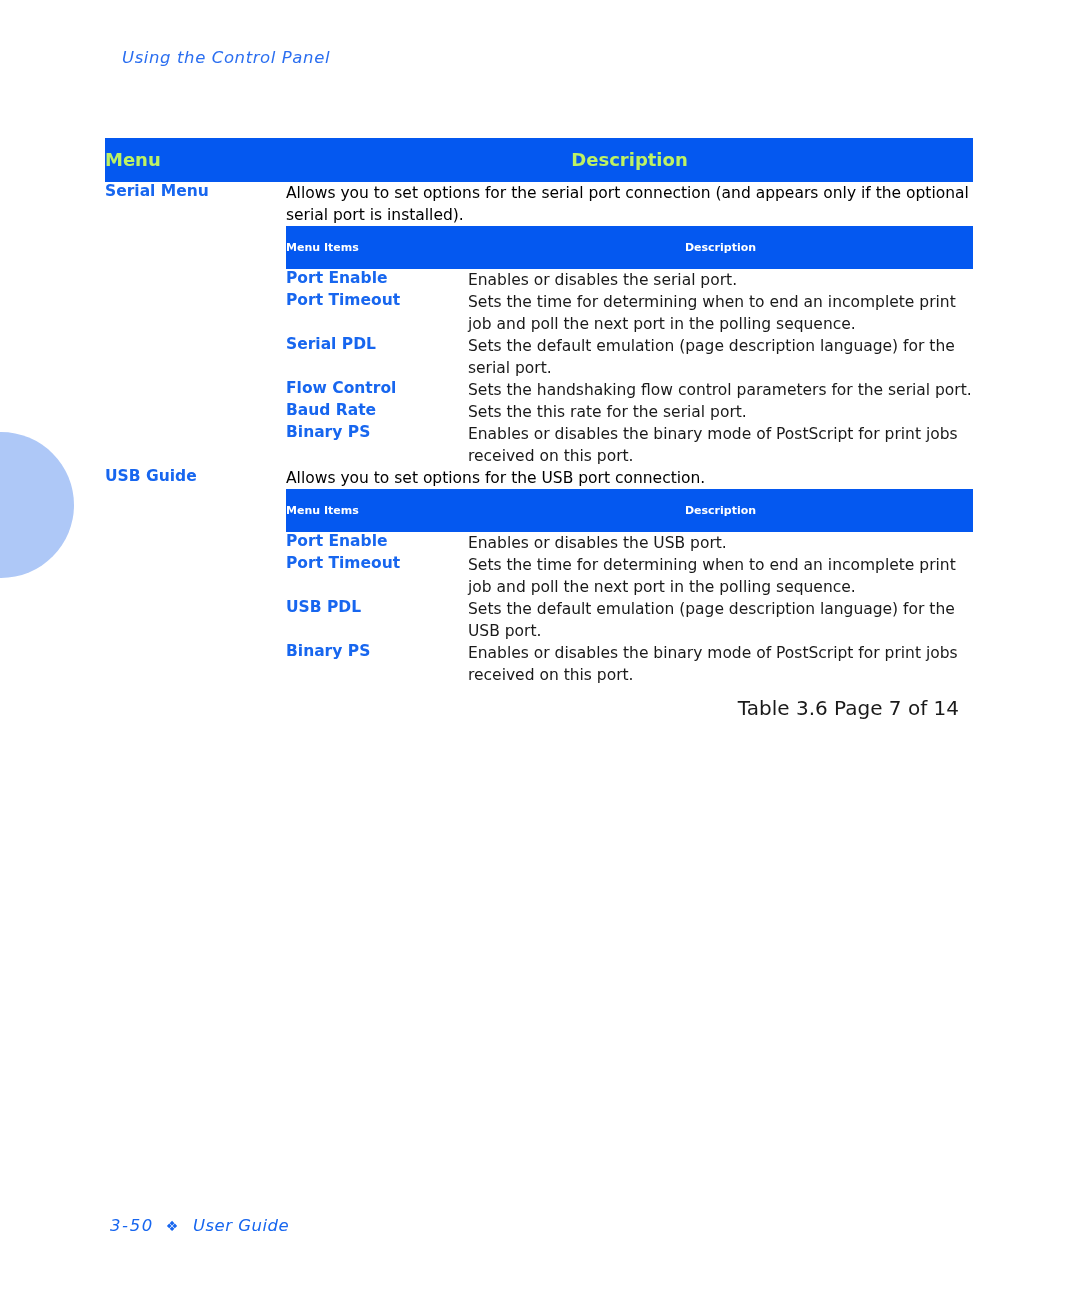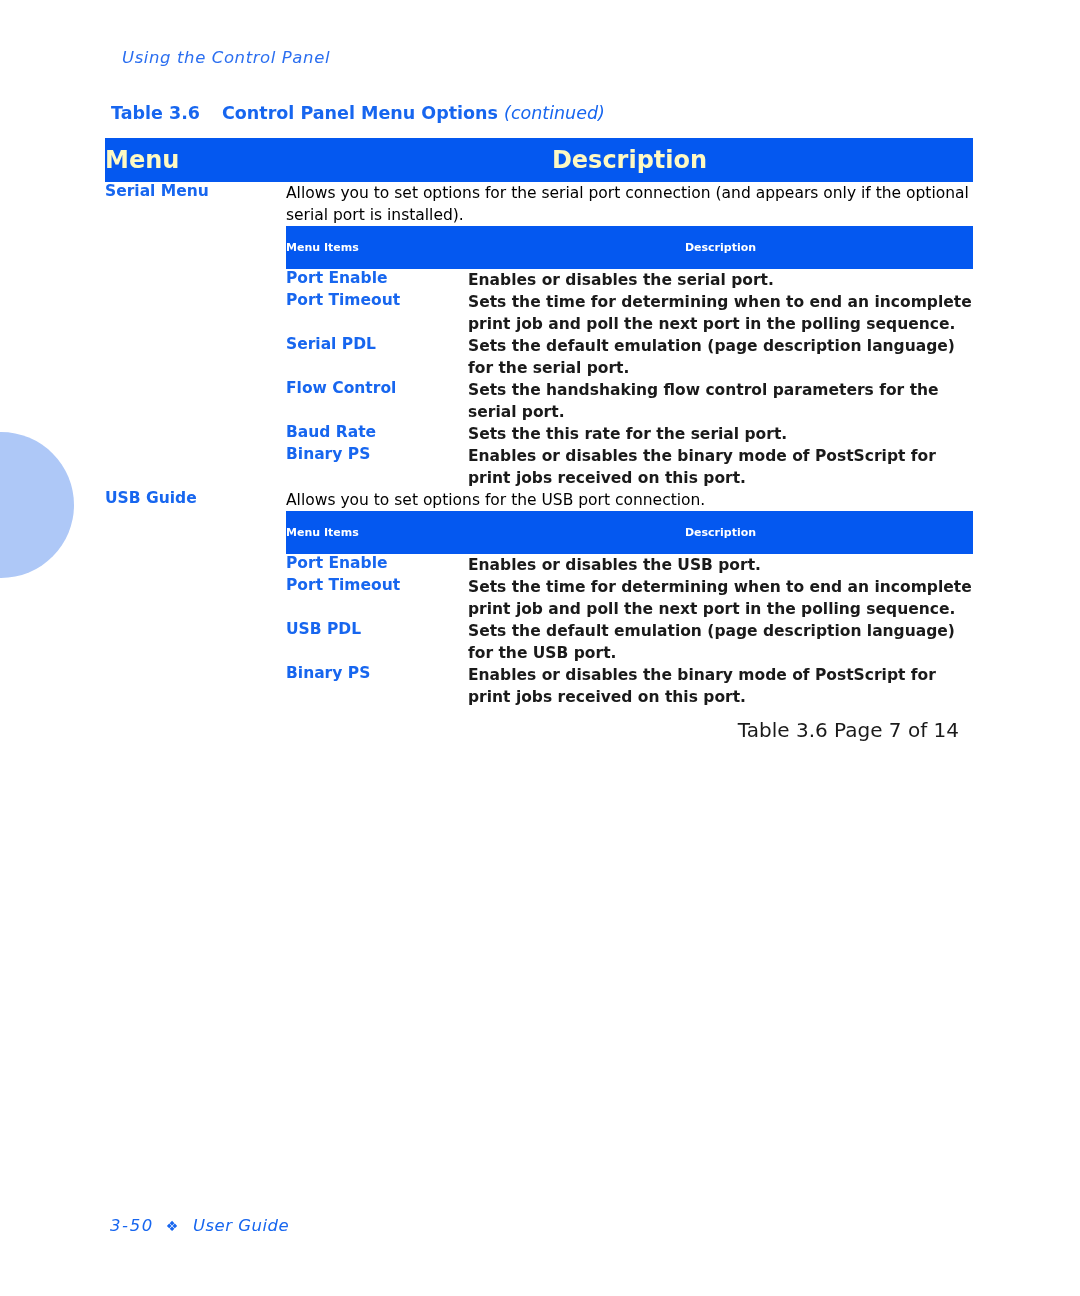--- a/index.html
+++ b/index.html
@@ -78,23 +78,23 @@
     padding: 0;
     border: 0;
   }
 
   .col-menu   { width: 181px; }
   .col-item   { width: 182px; }
   .col-desc   { width: 505px; }
 
   .hdr {
     background: #0458f0;
-    color: #fef9c3;
-    font-weight: bold;
-    font-size: 24px;
+    color: #bef264;
+    font-weight: bold;
+    font-size: 18px;
     height: 44px;
     line-height: 44px;
     vertical-align: middle;
   }
   .hdr-left  { padding-left: 13px; text-align: left; }
   .hdr-ctr   { text-align: center; }
 
   .lineL { border-left: 2px solid #bcd6fb; }
   .lineR { border-right: 2px solid #bcd6fb; }
   .lineB { border-bottom: 2px solid #bcd6fb; }
@@ -113,21 +113,20 @@
     font-weight: bold;
     font-size: 15.5px;
     padding: 11px 0 10px 13px;
     white-space: nowrap;
   }
   .desc-cell {
     color: #1a1a1a;
     font-size: 15.5px;
     line-height: 1.42;
     padding: 11px 14px 10px 12px;
-    font-weight: bold;
   }
   .desc-wide {
     color: #000000;
     font-size: 15.5px;
     line-height: 1.42;
     padding: 11px 14px 10px 12px;
   }
 
   .sub-hdr-row td {
     background: #0458f0;
@@ -168,23 +167,20 @@
 </style>
 </head>
 <body>
 
 <div class="page">
 
   <div class="deco-circle"></div>
 
   <div class="running-head">Using the Control Panel</div>
 
-  <div class="table-caption">
-    <span class="cap-num">Table 3.6</span><span class="cap-title">Control Panel Menu Options</span> <span class="cap-cont">(continued)</span>
-  </div>
 
   <table class="tbl">
     <colgroup>
       <col class="col-menu">
         <col class="col-item">
         <col class="col-desc">
     </colgroup>
     <tbody>
 
       <tr>

